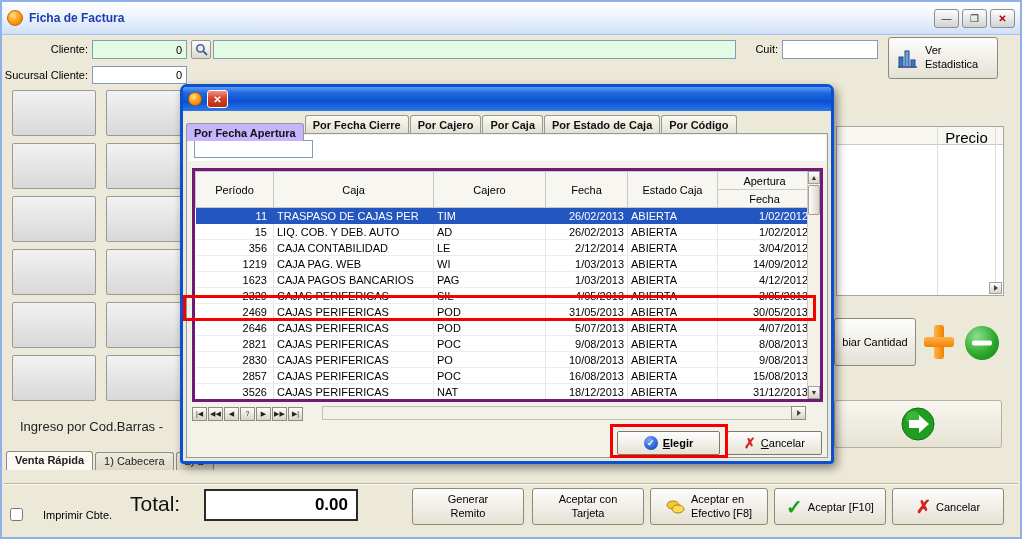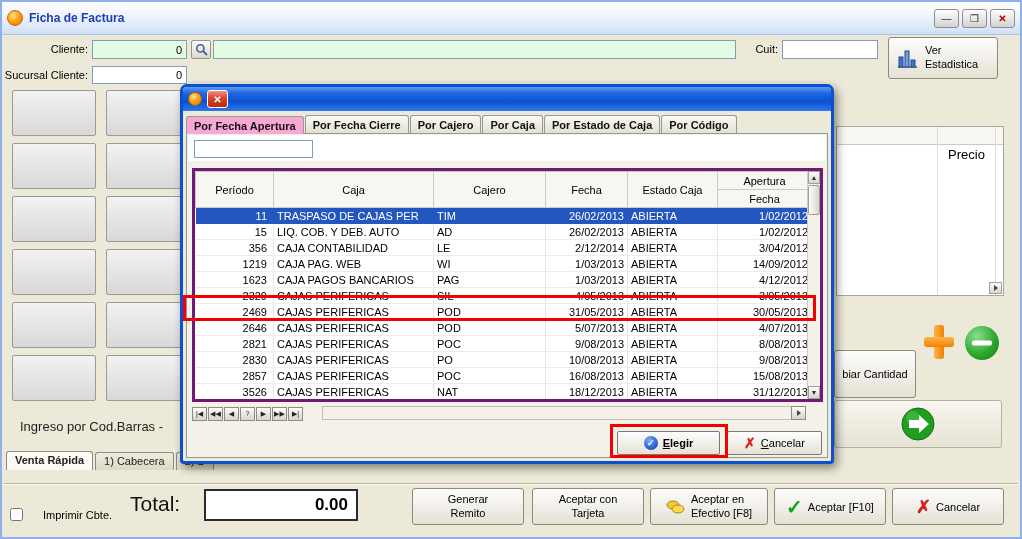--- a/index.html
+++ b/index.html
@@ -79,26 +79,26 @@
   #btn-cancelar-main { left:890px; top:486px; width:112px; height:37px; }
   .green-check { color:#16a316; font-size:20px; font-weight:bold; }
   .red-x { color:#d42222; font-size:18px; font-weight:bold; }
   
   #right-grid { position:absolute; left:834px; top:124px; width:168px; height:170px;
     background:#fff; border:1px solid #a6a6a6; }
   .rg-header { position:absolute; left:0; right:0; top:0; height:18px; background:#f7f6f0;
     border-bottom:1px solid #c9c9c9; }
   .rg-v1 { position:absolute; left:100px; top:0; bottom:0; width:1px; background:#dcdcdc; }
   .rg-v2 { position:absolute; left:158px; top:0; bottom:0; width:1px; background:#dcdcdc; }
-  #precio-header { position:absolute; left:101px; top:2px; width:57px; text-align:center; font-size:13px;margin-top:18px; }
+  #precio-header { position:absolute; left:101px; top:2px; width:57px; text-align:center; font-size:15px; }
   .rg-corner { position:absolute; right:1px; bottom:1px; width:13px; height:12px;
     background:linear-gradient(#fdfdfd,#d8d4c8); border:1px solid #a0a0a0;
     display:flex; align-items:center; justify-content:center; }
   .tri-right { width:0; height:0; border-top:3px solid transparent; border-bottom:3px solid transparent; border-left:4px solid #444; }
-  #btn-cambiar { left:832px; top:316px; width:82px; height:48px; font-size:11px;margin-top:32px; }
+  #btn-cambiar { left:832px; top:316px; width:82px; height:48px; font-size:11px; }
   #btn-plus { position:absolute; left:918px; top:318px; width:38px; height:44px; cursor:default; }
   #btn-plus .bar-v { position:absolute; left:50%; top:5px; bottom:5px; width:10px; transform:translateX(-50%);
     background:linear-gradient(90deg,#ffb24d,#f08200); border-radius:3px; }
   #btn-plus .bar-h { position:absolute; top:50%; left:4px; right:4px; height:10px; transform:translateY(-50%);
     background:linear-gradient(#ffb24d,#f08200); border-radius:3px; }
   #btn-minus { position:absolute; left:960px; top:320px; width:40px; height:42px;
     display:flex; align-items:center; justify-content:center; cursor:default; }
   .minus-circle { width:34px; height:34px; border-radius:50%;
     background:radial-gradient(circle at 35% 30%, #8ede8e 0%, #2daa2d 55%, #157a15 100%); position:relative; }
   .minus-circle::after { content:""; position:absolute; left:7px; right:7px; top:50%; height:5px;
@@ -118,21 +118,21 @@
     border:1px solid #b35f00; margin-right:5px; }
   .dlg-title { color:#fff; font-size:12px; font-weight:bold; flex:1; text-shadow:1px 1px 1px #00277a; }
   .dlg-close { width:21px; height:18px; border:1px solid #fff; border-radius:3px;
     background:linear-gradient(#f09387,#d8432a 45%,#b92b10); color:#fff; font-size:10px; font-weight:bold;
     display:flex; align-items:center; justify-content:center; cursor:default; }
   .dlg-body { position:absolute; top:24px; left:0; right:0; bottom:0; }
   .dtabs { position:absolute; left:3px; top:1px; display:flex; align-items:flex-end; height:21px; z-index:2; }
   .dtab { padding:3px 7px 2px 7px; font-size:11px; font-weight:bold;
     background:linear-gradient(#fbfaf4,#e4e1d0); border:1px solid #919b9c; border-bottom:none;
     border-radius:3px 3px 0 0; margin-right:1px; color:#111; }
-  .dtab.active { background:#f9a8d4; position:relative; top:1px; }
+  .dtab.active { background:#c4b5fd; position:relative; top:8px; }
   .tabpage { position:absolute; left:3px; right:3px; top:22px; bottom:3px;
     border:1px solid #919b9c; background:#f4f2e8; }
   .white-strip { position:absolute; left:1px; right:1px; top:1px; height:26px; background:#fff; }
   #filter-input { position:absolute; left:6px; top:5px; width:119px; height:18px; }
   .grid-frame { position:absolute; left:5px; top:34px; width:631px; height:234px;
     border:3px solid #701a75; background:#fff; overflow:hidden; }
   .dgrid { border-collapse:collapse; table-layout:fixed; width:616px; }
   .dgrid th { height:18px; font-size:11px; font-weight:normal; background:#f7f6f0;
     border:1px solid #c9c9c9; padding:0 3px; overflow:hidden; white-space:nowrap; }
   .dgrid td { height:16px; font-size:11px; border-right:1px solid #e6e6e6; border-bottom:1px solid #ececec;

